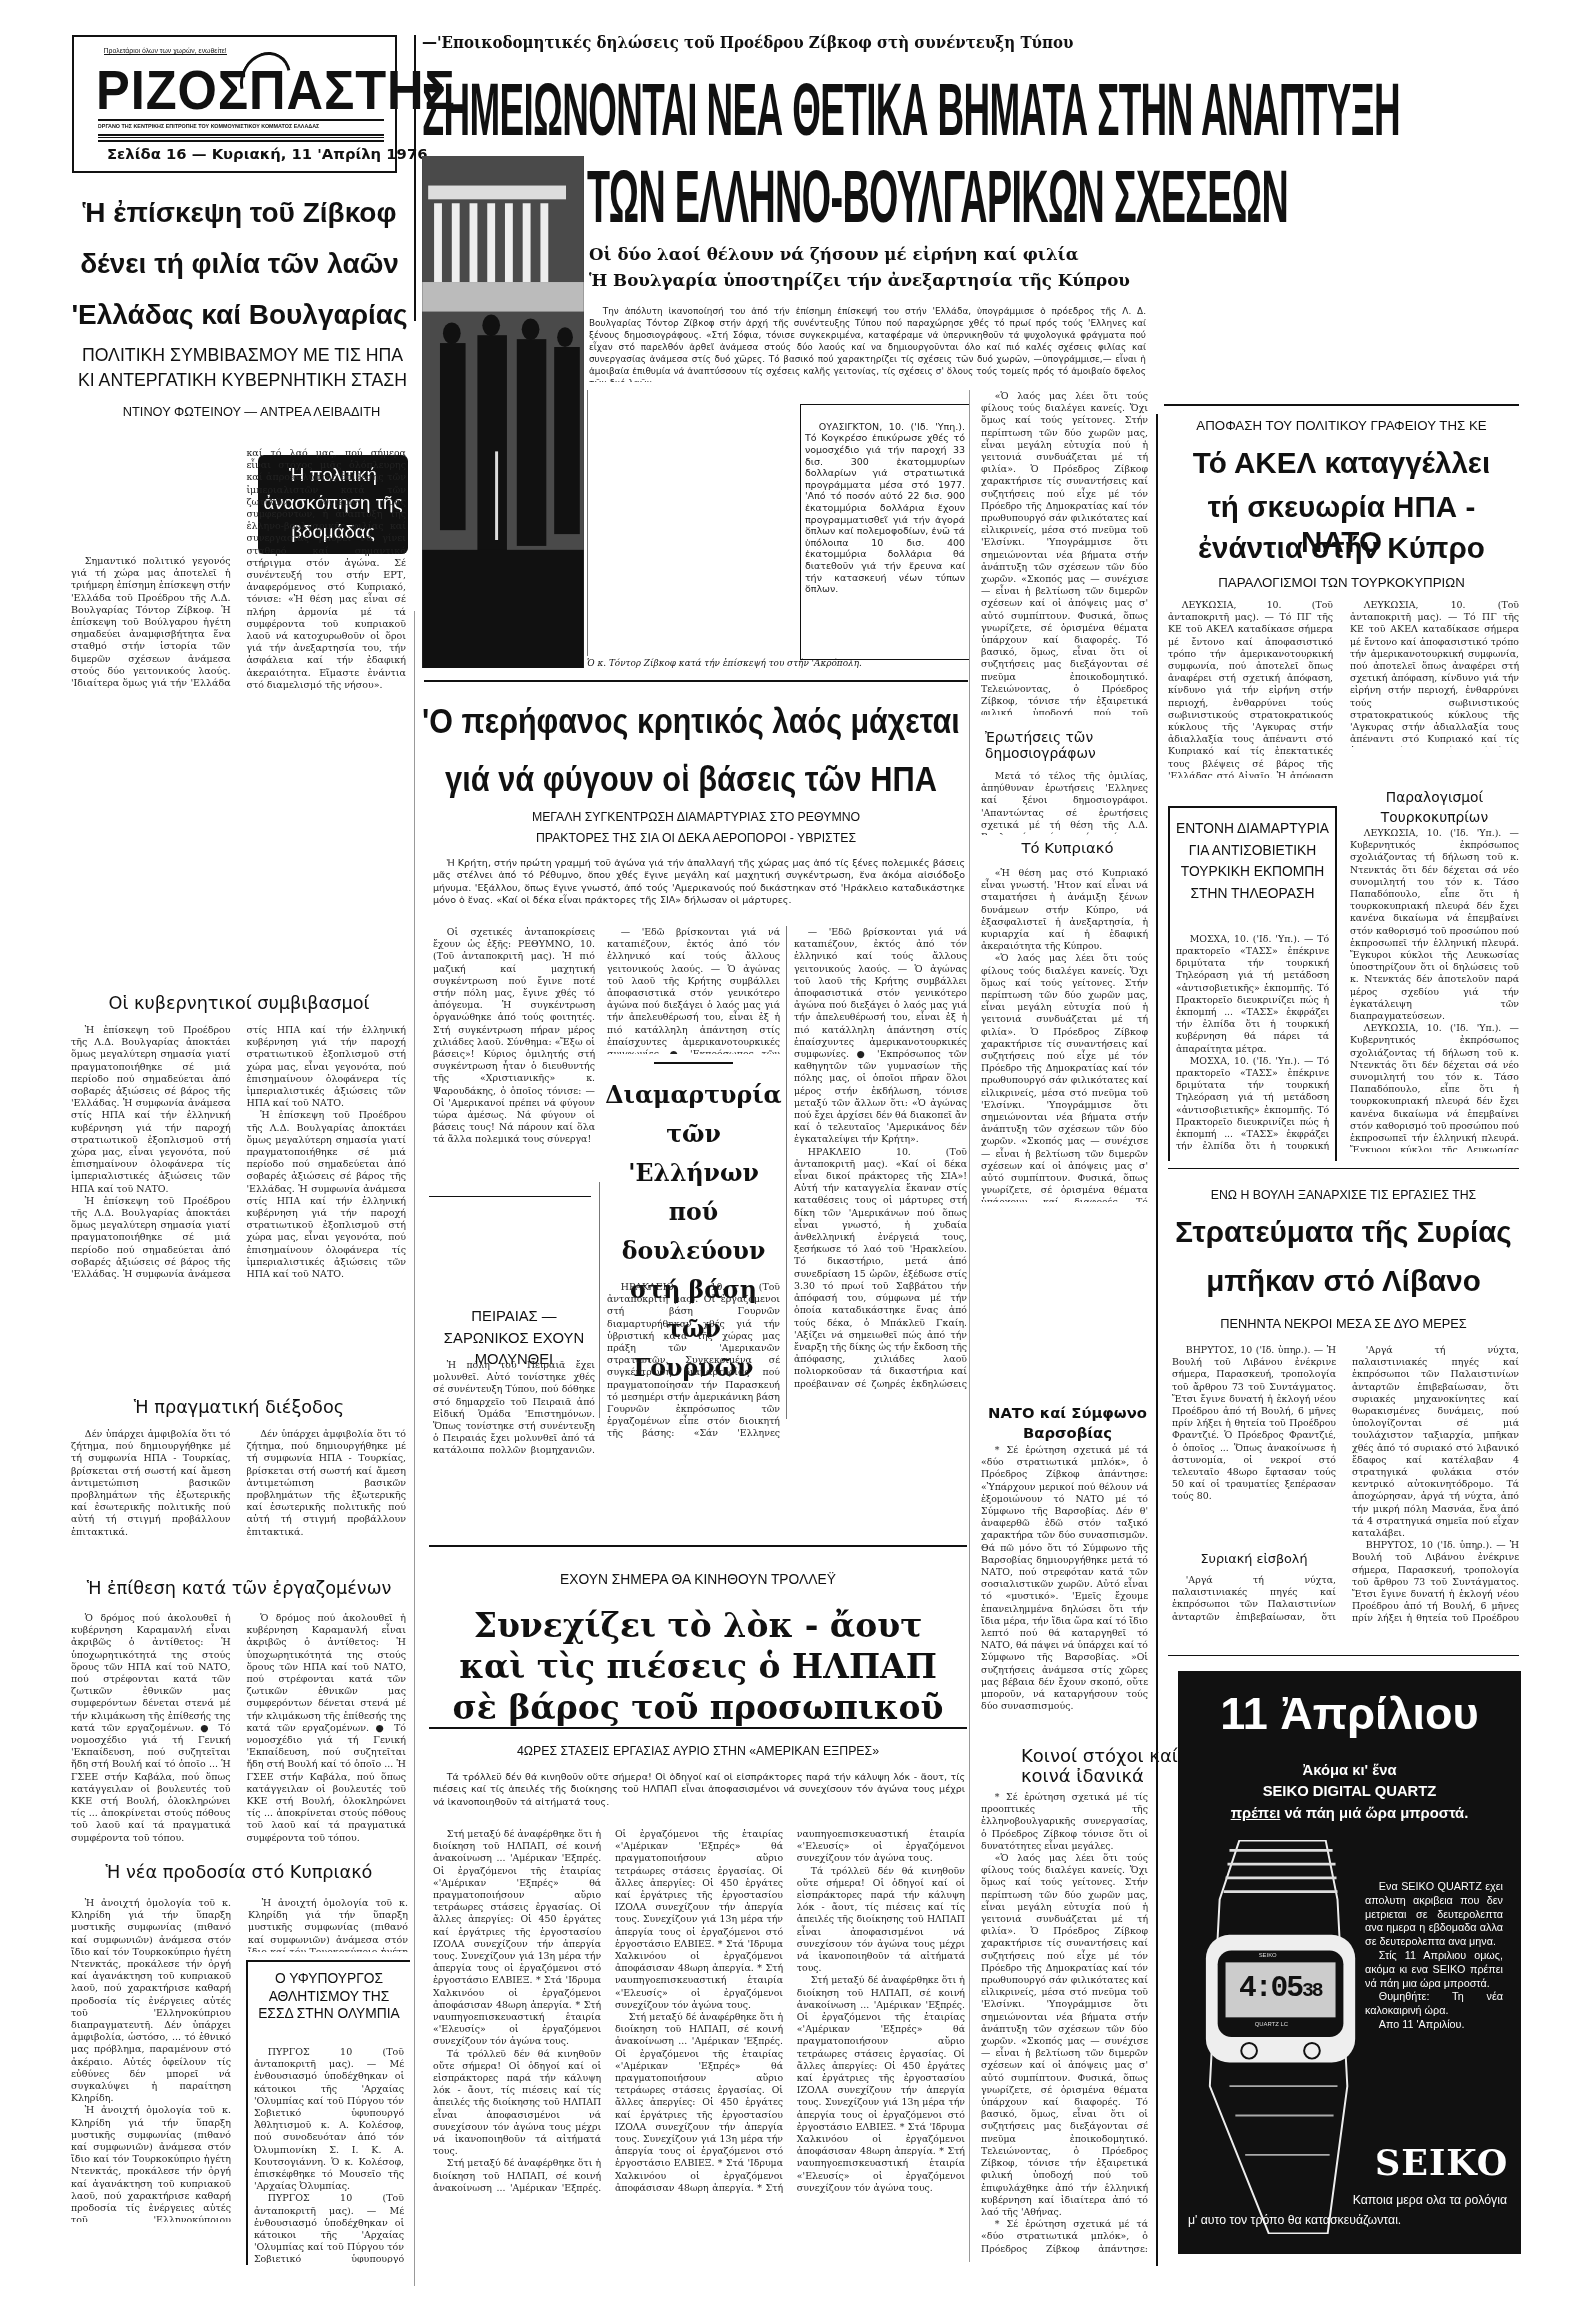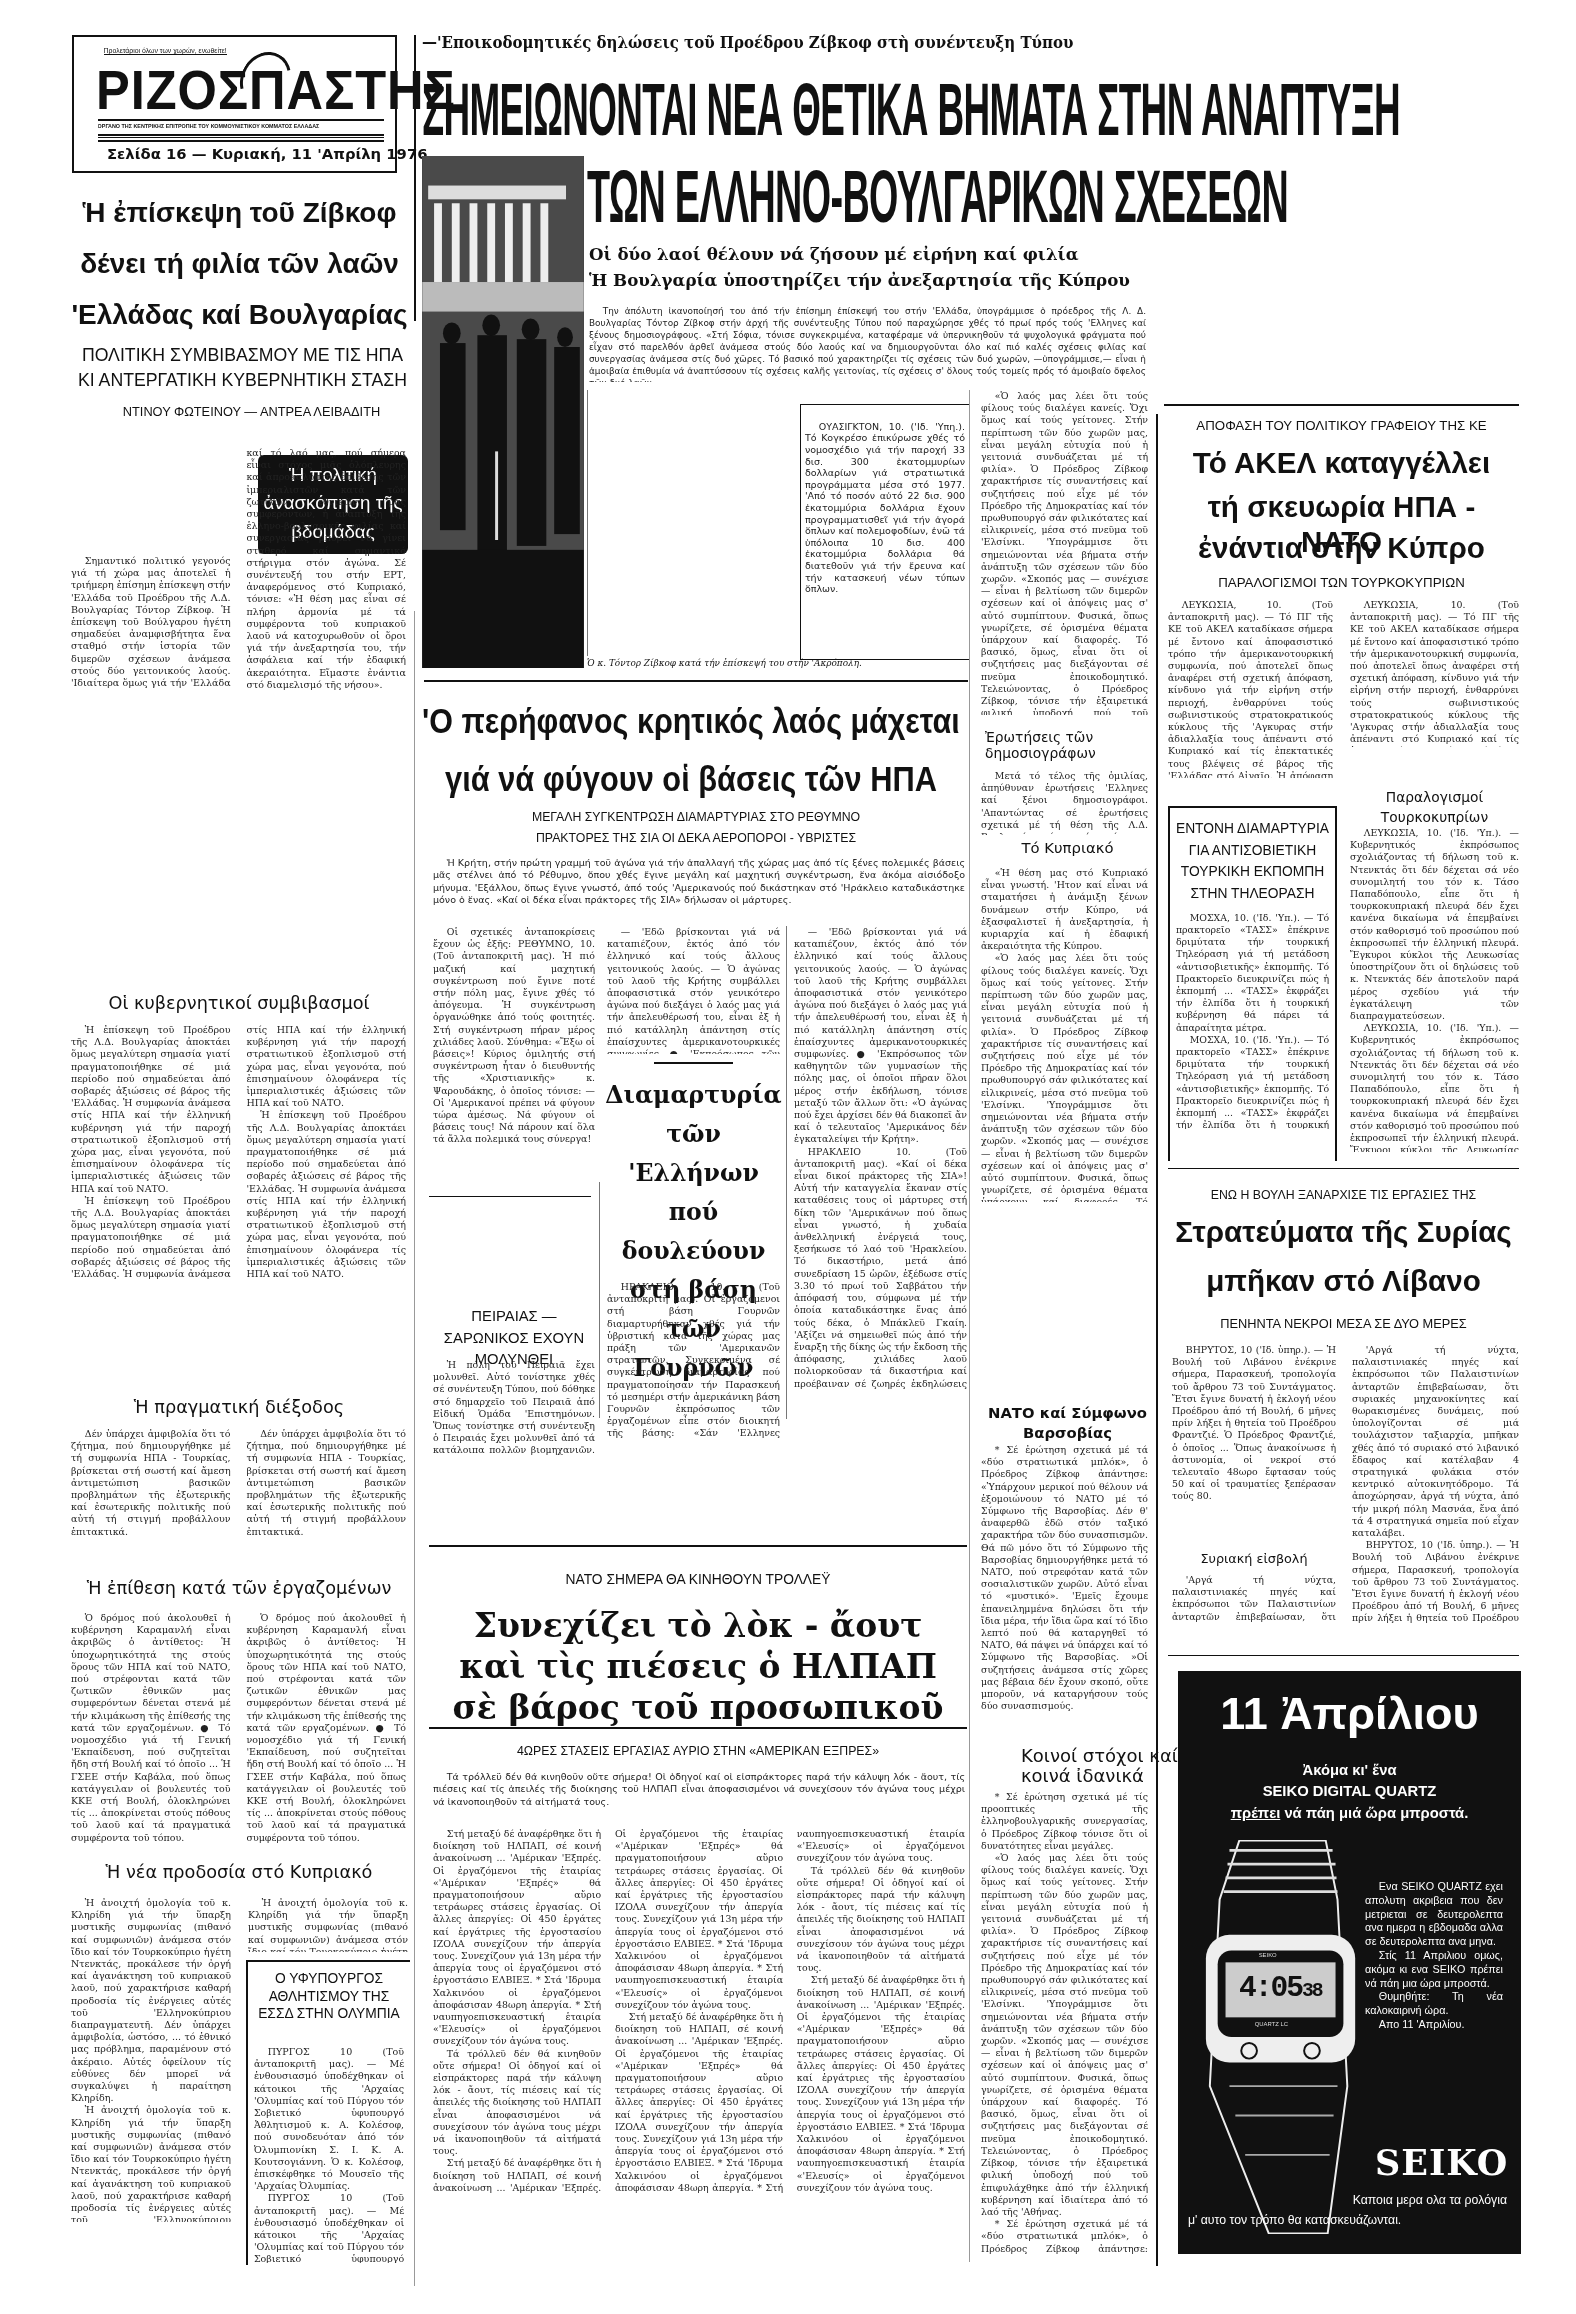--- a/index.html
+++ b/index.html
@@ -179,21 +179,21 @@
 
 <div class="rule" style="left:429px;top:1196px;width:162px;height:1px"></div>
 <div class="sub" style="position:absolute;left:433px;top:1306px;width:162px;font-size:14.8px;line-height:21.7px">ΠΕΙΡΑΙΑΣ — ΣΑΡΩΝΙΚΟΣ ΕΧΟΥΝ ΜΟΛΥΝΘΕΙ</div>
 <div class="txt" style="position:absolute;left:433px;top:1359px;width:162px;height:99px;overflow:hidden;font-size:9.4px;line-height:12.2px">
     <p>Ἡ πόλη τοῦ Πειραιᾶ ἔχει μολυνθεῖ. Αὐτό τονίστηκε χθές σέ συνέντευξη Τύπου, πού δόθηκε στό δημαρχεῖο τοῦ Πειραιᾶ ἀπό Εἰδική Ὁμάδα 'Επιστημόνων. Ὅπως τονίστηκε στή συνέντευξη ὁ Πειραιάς ἔχει μολυνθεῖ ἀπό τά κατάλοιπα πολλῶν βιομηχανιῶν. 'Επίσης ὁ Σαρωνικός ἔχει μολυνθεῖ πολύ ἀπό τά ἀπόβλητα τῶν βιομηχανιῶν.</p>
   </div>
 <div class="rule" style="left:599px;top:1182px;width:1px;height:236px;background:#777"></div>
 <div class="rule" style="left:786px;top:926px;width:1px;height:493px;background:#777"></div>
 
 <div class="rule" style="left:429px;top:1545px;width:538px;height:2px"></div>
-<div class="sub" style="position:absolute;left:429px;top:1572px;width:538px;font-size:13.8px">ΝΑΤΟ ΣΗΜΕΡΑ ΘΑ ΚΙΝΗΘΟΥΝ ΤΡΟΛΛΕΫ</div>
+<div class="sub" style="position:absolute;left:429px;top:1572px;width:538px;font-size:13.8px">ΕΧΟΥΝ ΣΗΜΕΡΑ ΘΑ ΚΙΝΗΘΟΥΝ ΤΡΟΛΛΕΫ</div>
 <div style="position:absolute;left:429px;top:1606px;width:538px;font-size:33px;font-weight:bold;text-align:center;font-family:'DejaVu Serif',serif;line-height:39px">Συνεχίζει τὸ λὸκ - ἄουτ</div>
 <div style="position:absolute;left:429px;top:1647px;width:538px;font-size:33px;font-weight:bold;text-align:center;font-family:'DejaVu Serif',serif;line-height:39px">καὶ τὶς πιέσεις ὁ ΗΛΠΑΠ</div>
 <div style="position:absolute;left:429px;top:1688px;width:538px;font-size:33px;font-weight:bold;text-align:center;font-family:'DejaVu Serif',serif;line-height:39px;border-bottom:2px solid #111">σὲ βάρος τοῦ προσωπικοῦ</div>
 <div class="sub" style="position:absolute;left:429px;top:1744px;width:538px;font-size:12.3px">4ΩΡΕΣ ΣΤΑΣΕΙΣ ΕΡΓΑΣΙΑΣ ΑΥΡΙΟ ΣΤΗΝ «ΑΜΕΡΙΚΑΝ ΕΞΠΡΕΣ»</div>
 <div class="txt" style="position:absolute;left:433px;top:1771px;width:532px;height:51px;overflow:hidden;font-family:'DejaVu Sans',sans-serif;font-size:9.5px;line-height:12.4px">
     <p>Τά τρόλλεϋ δέν θά κινηθοῦν οὔτε σήμερα! Οἱ ὁδηγοί καί οἱ εἰσπράκτορες παρά τήν κάλυψη λόκ - ἄουτ, τίς πιέσεις καί τίς ἀπειλές τῆς διοίκησης τοῦ ΗΛΠΑΠ εἶναι ἀποφασισμένοι νά συνεχίσουν τόν ἀγώνα τους μέχρι νά ἱκανοποιηθοῦν τά αἰτήματά τους.</p>
   </div>
 <div class="txt col3" style="position:absolute;left:433px;top:1828px;width:532px;height:433px;overflow:hidden;font-size:9.4px;line-height:12.2px">
     <p>Στή μεταξύ δέ ἀναφέρθηκε ὅτι ἡ διοίκηση τοῦ ΗΛΠΑΠ, σέ κοινή ἀνακοίνωση ... 'Αμέρικαν 'Εξπρές. Οἱ ἐργαζόμενοι τῆς ἑταιρίας «'Αμέρικαν 'Εξπρές» θά πραγματοποιήσουν αὔριο τετράωρες στάσεις ἐργασίας. Οἱ ἄλλες ἀπεργίες: Οἱ 450 ἐργάτες καί ἐργάτριες τῆς ἐργοστασίου ΙΖΟΛΑ συνεχίζουν τήν ἀπεργία τους. Συνεχίζουν γιά 13η μέρα τήν ἀπεργία τους οἱ ἐργαζόμενοι στό ἐργοστάσιο ΕΛΒΙΕΞ. * Στά 'Ιδρυμα Χαλκινόου οἱ ἐργαζόμενοι ἀποφάσισαν 48ωρη ἀπεργία. * Στή ναυπηγοεπισκευαστική ἑταιρία «'Ελευσίς» οἱ ἐργαζόμενοι συνεχίζουν τόν ἀγώνα τους.</p>
     <p>Τά τρόλλεϋ δέν θά κινηθοῦν οὔτε σήμερα! Οἱ ὁδηγοί καί οἱ εἰσπράκτορες παρά τήν κάλυψη λόκ - ἄουτ, τίς πιέσεις καί τίς ἀπειλές τῆς διοίκησης τοῦ ΗΛΠΑΠ εἶναι ἀποφασισμένοι νά συνεχίσουν τόν ἀγώνα τους μέχρι νά ἱκανοποιηθοῦν τά αἰτήματά τους.</p>
@@ -219,21 +219,21 @@
   </div>
 
 <div style="position:absolute;left:1350px;top:788px;width:169px;font-size:13.8px;font-family:'DejaVu Sans',sans-serif;text-align:center;line-height:19.7px">Παραλογισμοί Τουρκοκυπρίων</div>
 <div class="txt" style="position:absolute;left:1350px;top:827px;width:169px;height:325px;overflow:hidden;font-size:9.4px;line-height:12.2px">
     <p>ΛΕΥΚΩΣΙΑ, 10. ('Ιδ. 'Υπ.). — Κυβερνητικός ἐκπρόσωπος σχολιάζοντας τή δήλωση τοῦ κ. Ντενκτάς ὅτι δέν δέχεται σά νέο συνομιλητή του τόν κ. Τάσο Παπαδόπουλο, εἶπε ὅτι ἡ τουρκοκυπριακή πλευρά δέν ἔχει κανένα δικαίωμα νά ἐπεμβαίνει στόν καθορισμό τοῦ προσώπου πού ἐκπροσωπεῖ τήν ἑλληνική πλευρά. Ἔγκυροι κύκλοι τῆς Λευκωσίας ὑποστηρίζουν ὅτι οἱ δηλώσεις τοῦ κ. Ντενκτάς δέν ἀποτελοῦν παρά μέρος σχεδίου γιά τήν ἐγκατάλειψη τῶν διαπραγματεύσεων.</p>
     <p>ΛΕΥΚΩΣΙΑ, 10. ('Ιδ. 'Υπ.). — Κυβερνητικός ἐκπρόσωπος σχολιάζοντας τή δήλωση τοῦ κ. Ντενκτάς ὅτι δέν δέχεται σά νέο συνομιλητή του τόν κ. Τάσο Παπαδόπουλο, εἶπε ὅτι ἡ τουρκοκυπριακή πλευρά δέν ἔχει κανένα δικαίωμα νά ἐπεμβαίνει στόν καθορισμό τοῦ προσώπου πού ἐκπροσωπεῖ τήν ἑλληνική πλευρά. Ἔγκυροι κύκλοι τῆς Λευκωσίας ὑποστηρίζουν ὅτι οἱ δηλώσεις τοῦ κ. Ντενκτάς δέν ἀποτελοῦν παρά μέρος σχεδίου γιά τήν ἐγκατάλειψη τῶν διαπραγματεύσεων.</p>
   </div>
 
 <div style="position:absolute;left:1168px;top:806px;width:169px;height:355px;border-left:2px solid #111;border-top:2px solid #111;border-right:2px solid #111;padding:9.9px 5.9px">
   <div class="sub" style="font-size:13.8px;line-height:21.7px">ΕΝΤΟΝΗ ΔΙΑΜΑΡΤΥΡΙΑ ΓΙΑ ΑΝΤΙΣΟΒΙΕΤΙΚΗ ΤΟΥΡΚΙΚΗ ΕΚΠΟΜΠΗ ΣΤΗΝ ΤΗΛΕΟΡΑΣΗ</div>
-  <div class="txt" style="margin-top:7px;height:217px;overflow:hidden;font-size:9.4px;line-height:12.2px">
+  <div class="txt" style="margin-top:28px;height:217px;overflow:hidden;font-size:9.4px;line-height:12.2px">
       <p>ΜΟΣΧΑ, 10. ('Ιδ. 'Υπ.). — Τό πρακτορεῖο «ΤΑΣΣ» ἐπέκρινε δριμύτατα τήν τουρκική Τηλεόραση γιά τή μετάδοση «ἀντισοβιετικῆς» ἐκπομπῆς. Τό Πρακτορεῖο διευκρινίζει πώς ἡ ἐκπομπή ... «ΤΑΣΣ» ἐκφράζει τήν ἐλπίδα ὅτι ἡ τουρκική κυβέρνηση θά πάρει τά ἀπαραίτητα μέτρα.</p>
       <p>ΜΟΣΧΑ, 10. ('Ιδ. 'Υπ.). — Τό πρακτορεῖο «ΤΑΣΣ» ἐπέκρινε δριμύτατα τήν τουρκική Τηλεόραση γιά τή μετάδοση «ἀντισοβιετικῆς» ἐκπομπῆς. Τό Πρακτορεῖο διευκρινίζει πώς ἡ ἐκπομπή ... «ΤΑΣΣ» ἐκφράζει τήν ἐλπίδα ὅτι ἡ τουρκική κυβέρνηση θά πάρει τά ἀπαραίτητα μέτρα.</p>
     </div>
 </div>
 
 <div class="rule" style="left:1168px;top:1168px;width:351px;height:1px"></div>
 <div class="sub" style="position:absolute;left:1168px;top:1188px;width:351px;font-size:12.3px">ΕΝΩ Η ΒΟΥΛΗ ΞΑΝΑΡΧΙΣΕ ΤΙΣ ΕΡΓΑΣΙΕΣ ΤΗΣ</div>
 <div class="cond center" style="position:absolute;left:1168px;top:1214px;width:351px;font-size:29.6px;line-height:35px;letter-spacing:0">Στρατεύματα τῆς Συρίας</div>
 <div class="cond center" style="position:absolute;left:1168px;top:1263px;width:351px;font-size:29.6px;line-height:35px;letter-spacing:0">μπῆκαν στό Λίβανο</div>
 <div class="sub" style="position:absolute;left:1168px;top:1316px;width:351px;font-size:12.8px">ΠΕΝΗΝΤΑ ΝΕΚΡΟΙ ΜΕΣΑ ΣΕ ΔΥΟ ΜΕΡΕΣ</div>

